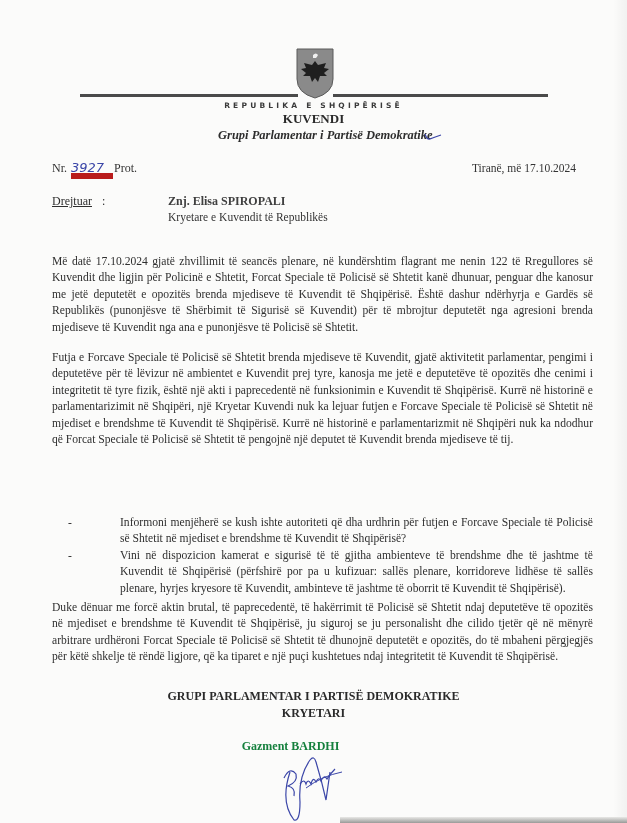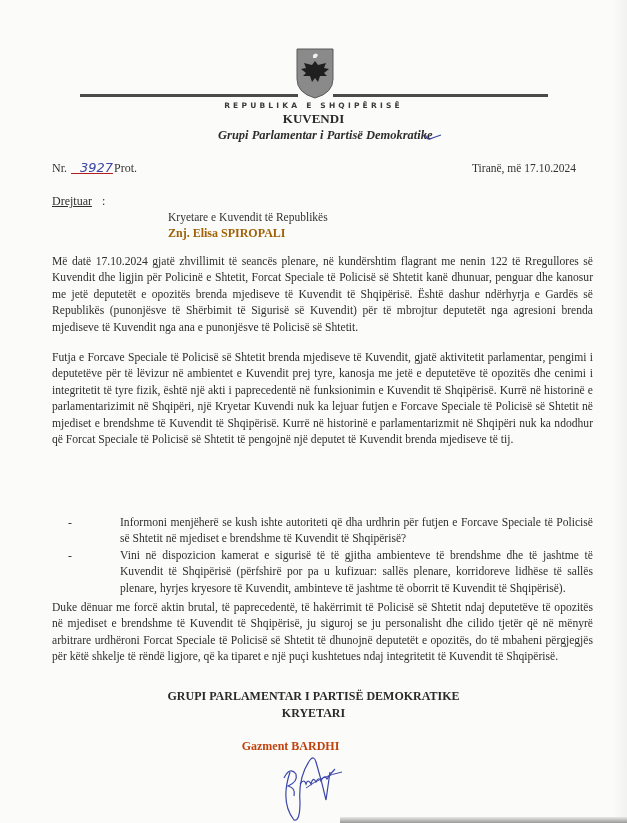--- a/index.html
+++ b/index.html
@@ -24,51 +24,51 @@
     font-size: 13px; font-weight: bold; color: #2a2a2a;
   }
   .grupi {
     position: absolute; left: 218px; top: 128px;
     font-size: 12.5px; font-style: italic; font-weight: bold; color: #2e2e2e;
     white-space: nowrap;
   }
   .tick { position: absolute; left: 424px; top: 131px; width: 18px; height: 10px; }
   .nr-line { position: absolute; left: 52px; top: 161px; font-size: 12px; color: #333; white-space: nowrap; }
   .nr-num {
-    display: inline-block; width: 42px; text-align: right;
-    border-bottom: 1px solid #b91c1c;
+    display: inline-block; width: 42px; text-align: left;
+    border-bottom: 6px solid #b91c1c;
     font-family: "DejaVu Sans", sans-serif; font-style: italic; font-size: 13px;
     color: #3b46a8; line-height: 11px; margin: 0 1px;
   }
   .date { position: absolute; left: 472px; top: 162px; font-size: 11.5px; color: #333; white-space: nowrap; }
   .drejtuar {
     position: absolute; left: 52px; top: 194px; font-size: 12px; font-weight: normal;
     text-decoration: underline; color: #2e2e2e;
   }
   .drejtuar-colon { position: absolute; left: 102px; top: 194px; font-size: 12px; color: #2e2e2e; }
-  .addressee { position: absolute; left: 168px; top: 194px; font-size: 12px; font-weight: bold; color: #a16207; white-space: nowrap; margin-top: 32px; }
+  .addressee { position: absolute; left: 168px; top: 194px; font-size: 12px; font-weight: bold; color: #404040; white-space: nowrap; }
   .addressee-role { position: absolute; left: 168px; top: 211px; font-size: 11.5px; color: #333; white-space: nowrap; }
   .body-text {
     position: absolute; left: 52px; width: 541px;
     font-size: 11.6px; line-height: 16.4px; text-align: justify; color: #2f2f2f;
   }
   .p1 { top: 254px; }
   .p2 { top: 350px; }
   .p3 { top: 466px; }
   .bullets { position: absolute; left: 52px; width: 541px; top: 515px; font-size: 11.6px; line-height: 16.4px; color: #2f2f2f; }
   .bullet { position: relative; padding-left: 68px; text-align: justify; }
   .bullet .dash { position: absolute; left: 16px; top: 0; }
   .p4 { top: 600px; }
   .sig-group {
     position: absolute; left: 0; width: 627px; top: 688px; text-align: center;
     font-size: 12px; font-weight: bold; color: #2a2a2a; line-height: 17px;
   }
   .sig-name {
     position: absolute; left: 0; width: 581px; top: 739px; text-align: center;
-    font-size: 12px; font-weight: bold; color: #c2410c;
+    font-size: 12px; font-weight: bold; color: #15803d;
   }
   .signature { position: absolute; left: 270px; top: 752px; width: 80px; height: 71px; }
   .shadow-edge { position: absolute; right: 0; top: 0; width: 14px; height: 823px; background: linear-gradient(to right, rgba(0,0,0,0), rgba(0,0,0,0.04)); }
   .bottom-edge { position: absolute; left: 340px; top: 817px; width: 287px; height: 6px; background: linear-gradient(to bottom, #e8e8e6, #9a9a98); }
 </style>
 </head>
 <body>
 
 <div class="page">
 

